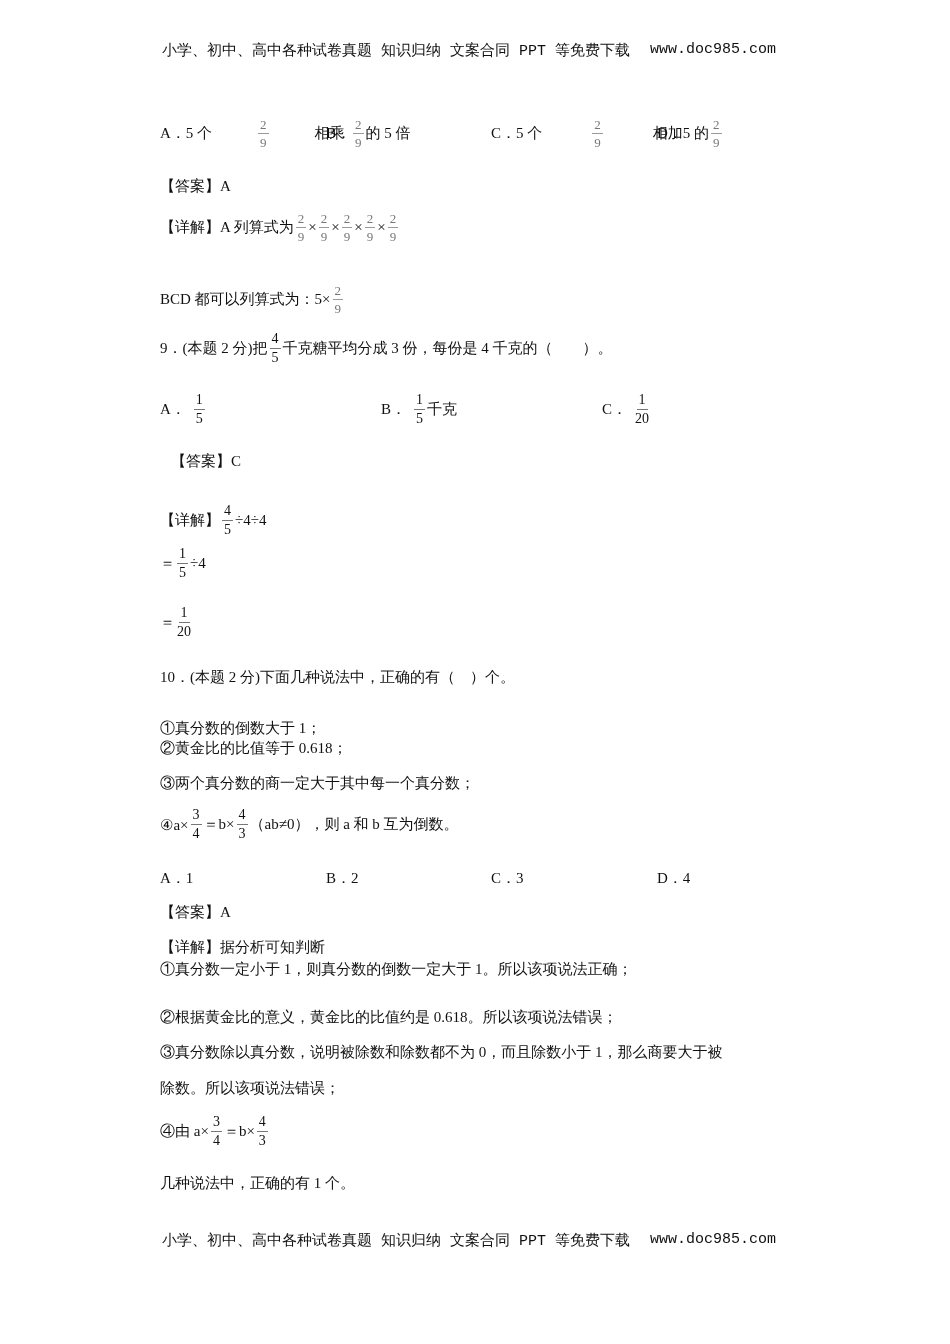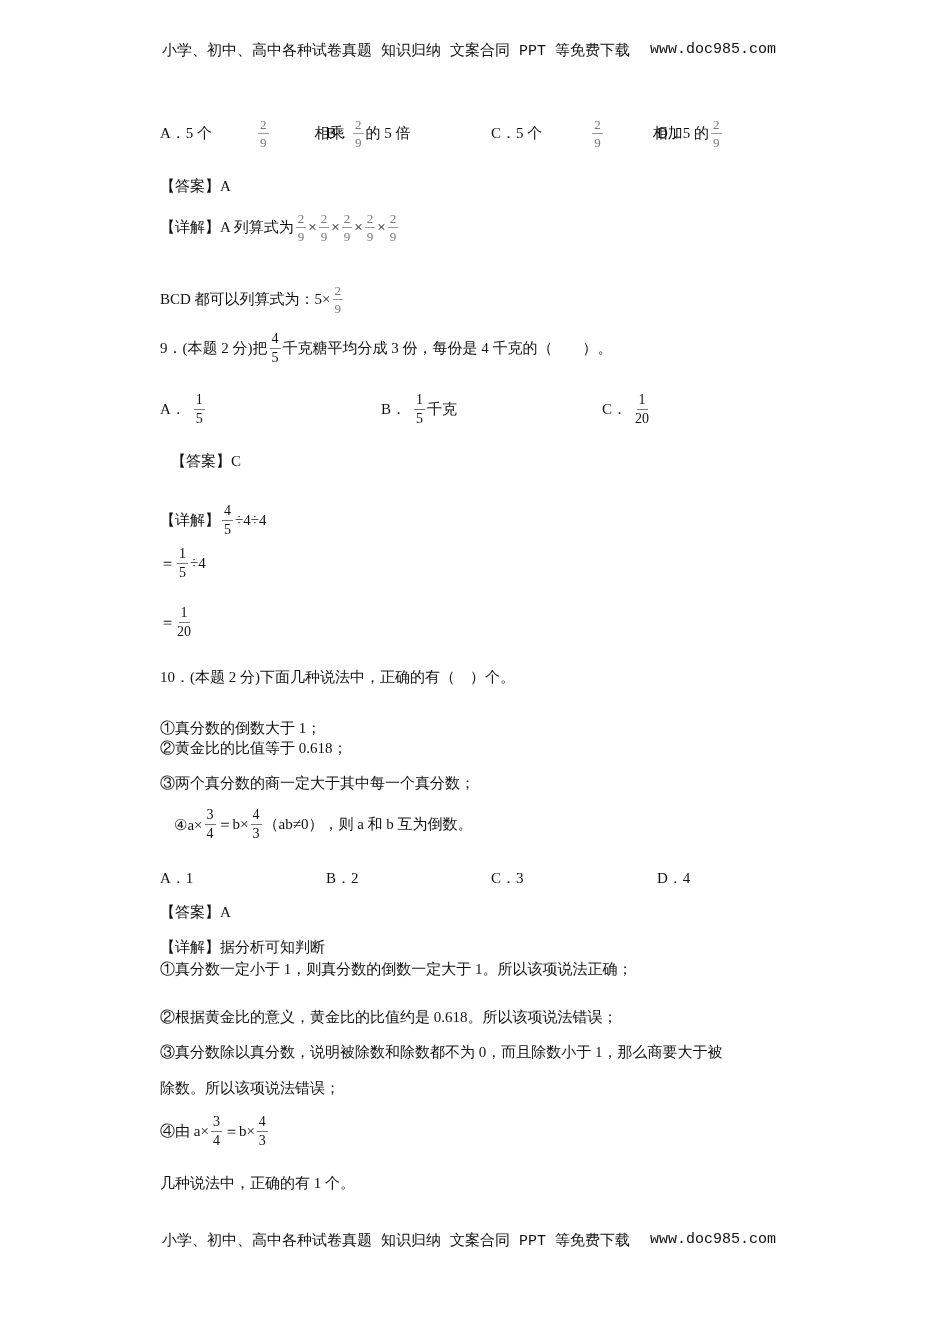--- a/index.html
+++ b/index.html
@@ -162,21 +162,21 @@
   <span class="frac">
       <span class="num">1</span>
       <span class="den">20</span>
     </span>
 </div>
 
 <div class="line" style="top:668px;">10．(本题 2 分)下面几种说法中，正确的有（　）个。</div>
 <div class="line" style="top:703px;margin-top:16px;">①真分数的倒数大于 1；</div>
 <div class="line" style="top:739px;">②黄金比的比值等于 0.618；</div>
 <div class="line" style="top:774px;">③两个真分数的商一定大于其中每一个真分数；</div>
-<div class="line" style="top:808px;margin-left:14px;">
+<div class="line" style="top:808px;">
   <span>④a×</span>
   <span class="frac">
       <span class="num">3</span>
       <span class="den">4</span>
     </span>
   <span>＝b×</span>
   <span class="frac">
       <span class="num">4</span>
       <span class="den">3</span>
     </span>

